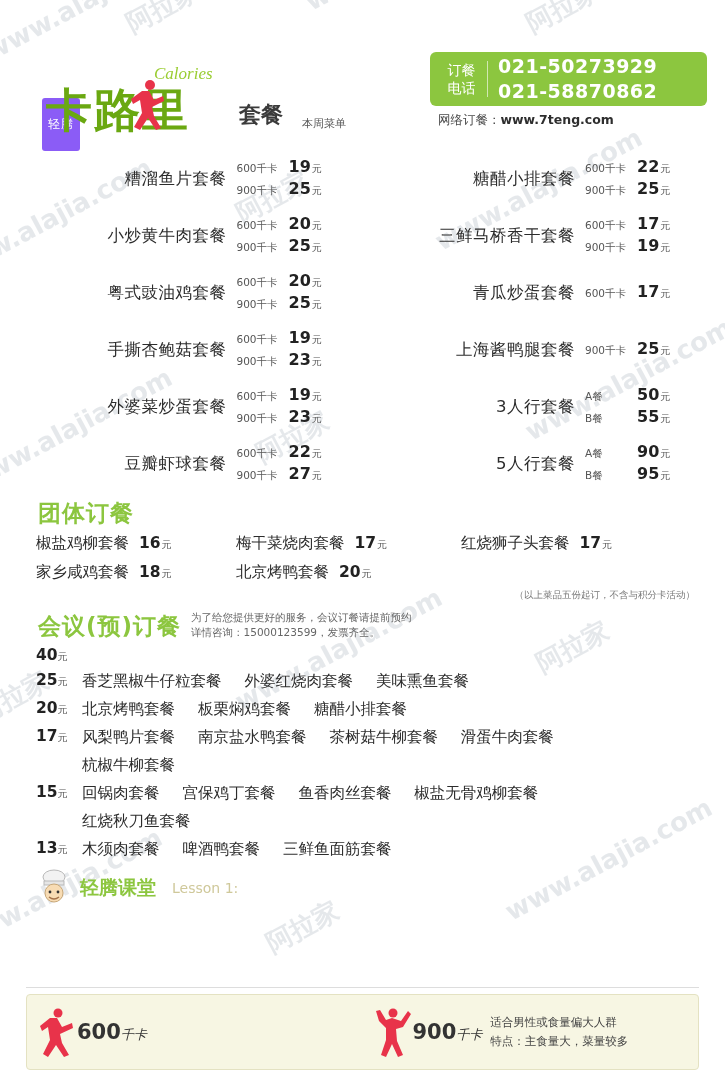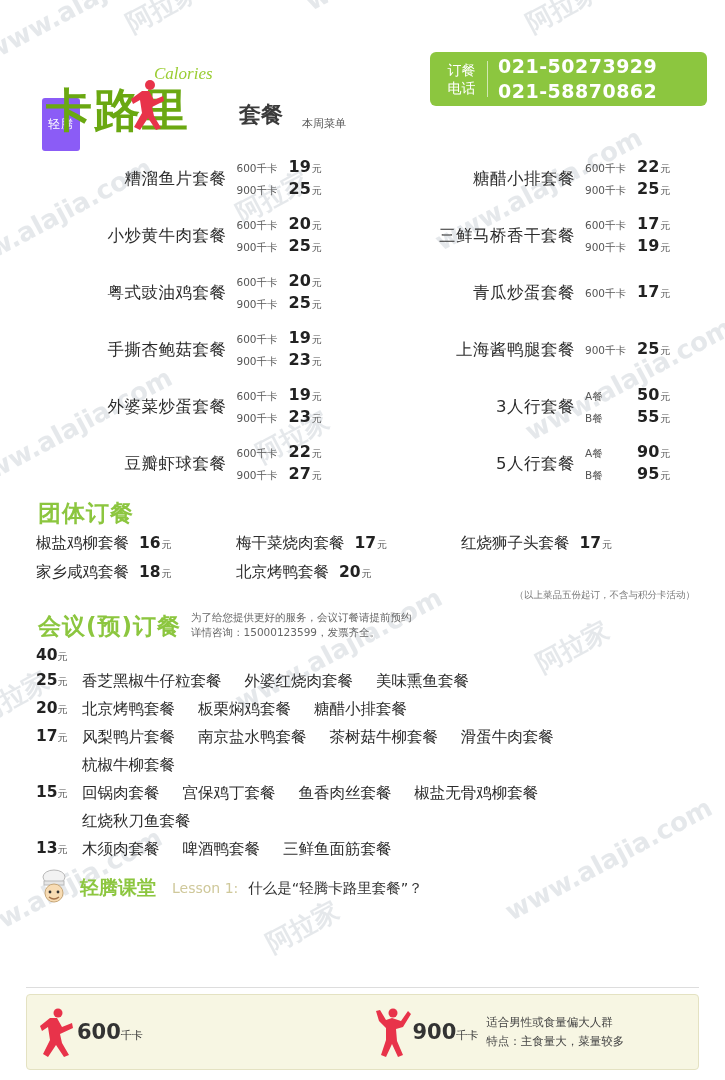--- a/index.html
+++ b/index.html
@@ -175,21 +175,21 @@
 
   
   .footer{
     position:absolute; left:26px; right:26px; bottom:10px; height:76px;
     background:#f7f6e3; border:1px solid #e4e2c2; border-radius:4px;
     display:flex; z-index:10;
   }
   .f-half{ width:50%; display:flex; align-items:center; padding-left:12px; }
   .f-icon{ width:36px; height:50px; position:relative; }
   .f-cal{ font-size:21px; font-weight:bold; color:#333; margin:0 8px 0 2px;}
-  .f-cal .u{ font-size:11px; font-weight:normal; }
+  .f-cal .u{ font-size:13px; font-weight:normal;font-style:italic; }
   .f-text{ font-size:11.5px; color:#444; line-height:19px; }
 
   .divider-line{
     position:absolute; left:26px; right:26px; bottom:92px;
     border-top:1px solid #ddd; z-index:9;
   }
 </style>
 </head>
 <body>
 
@@ -232,20 +232,23 @@
     <div class="phone-box">
       <div class="phone-left">
         <div>订餐</div>
         <div>电话</div>
       </div>
       <div class="phone-right">
         <div>021-50273929</div>
         <div>021-58870862</div>
       </div>
     </div>
+    <div class="web-line">
+      <span>网络订餐：</span><b>www.7teng.com</b>
+    </div>
   </div>
 
   <div class="sets">
     <div class="col">
 
       <div class="set-row">
         <div class="set-name">糟溜鱼片套餐</div>
         <div class="set-prices">
           <div class="pr">
               <span class="cal">600千卡</span>
@@ -532,21 +535,20 @@
     <svg class="chef" viewBox="0 0 40 40">
       <ellipse cx="20" cy="9" rx="11" ry="7" fill="#f2f2f2" stroke="#b9b9b9"></ellipse>
       <rect x="10" y="13" width="20" height="4" fill="#e6e6e6" stroke="#b9b9b9"></rect>
       <circle cx="20" cy="25" r="9" fill="#f8dcb4" stroke="#c9a878"></circle>
       <circle cx="16" cy="24" r="1.4" fill="#333"></circle>
       <circle cx="24" cy="24" r="1.4" fill="#333"></circle>
       <path d="M15 29 Q20 33 25 29" stroke="#a5734a" fill="none" stroke-width="1.4"></path>
     </svg>
     <span class="lesson-title">轻腾课堂</span>
     <span class="lesson-no">Lesson 1:</span>
-    <span class="lesson-q">什么是“轻腾卡路里套餐”？</span>
   </div>
 
   <div class="divider-line"></div>
 
   <div class="footer">
     <div class="f-half">
       <svg class="f-icon" viewBox="0 0 36 50">
         <g fill="#e8334a">
           <circle cx="19" cy="6" r="4.5"></circle>
           <path d="M18 11 L23 20 L33 16 L34 21 L21 27 L23 36 L30 48 L25 50 L17 38 L9 50 L4 47 L11 33 L9 20 L3 24 L1 19 L11 11 Z"></path>

